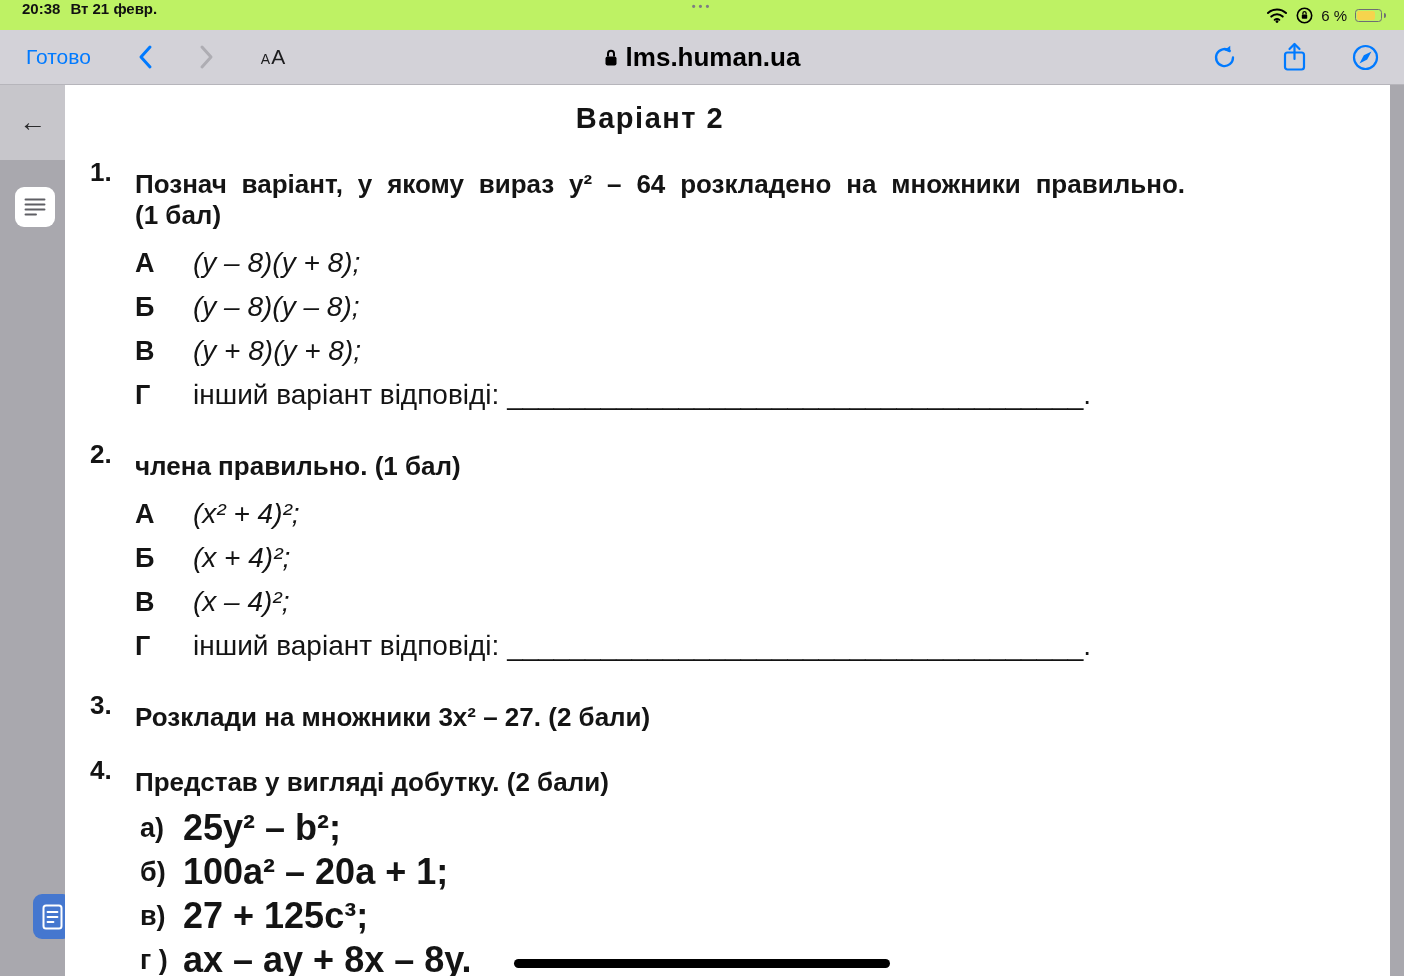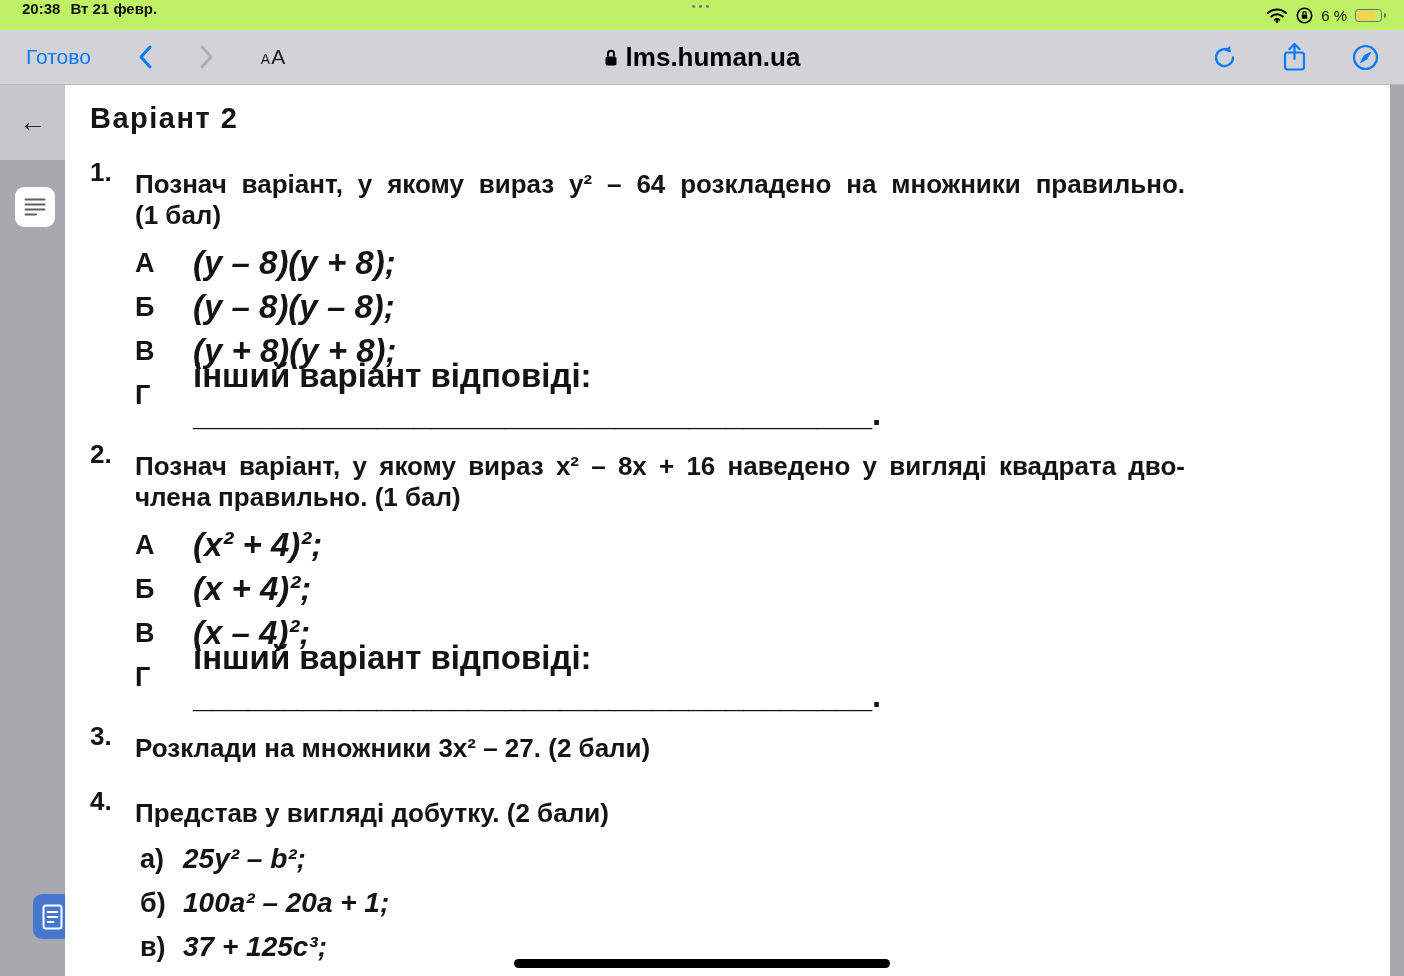--- a/index.html
+++ b/index.html
@@ -44,37 +44,37 @@
   .side-strip { position:absolute; left:0; top:0; bottom:0; width:65px; background:#a9a8ae; }
   .back-seg { height:75px; background:#c7c6cb; display:flex; align-items:center;
     justify-content:center; font-size:27px; color:#2c2c2e; cursor:pointer; }
   .notes-btn { position:absolute; left:15px; top:102px; width:40px; height:40px;
     background:#fff; border-radius:9px; display:flex; align-items:center; justify-content:center; }
   .doc-btn { position:absolute; left:33px; bottom:37px; width:39px; height:45px;
     background:#4577cf; border-radius:9px; display:flex; align-items:center; justify-content:center; }
 
   .page { position:absolute; left:65px; top:0; right:14px; bottom:0; background:#fff; }
   .doc { padding:16px 0 0 25px; width:1120px; color:#141414; }
-  .title { width:1120px; text-align:left; font-size:29px; font-weight:700;
+  .title { width:1120px; text-align:center; font-size:29px; font-weight:700;
     letter-spacing:1.5px; line-height:34px; margin-bottom:22px; }
 
   .q { margin-bottom:22px; }
   .q-head { display:flex; }
   .q-num { flex:none; width:45px; font-size:26px; font-weight:700; line-height:31px; }
   .q-body { width:1075px; font-size:26px; font-weight:700; line-height:31px;margin-top:12px; }
   .stretch { text-align:justify; text-align-last:justify; }
   .options { margin-top:10px; margin-left:45px; }
   .opt { display:flex; height:44px; align-items:center; }
   .opt-letter { flex:none; width:58px; font-size:27px; font-weight:700; }
-  .opt-text { font-size:33px; font-weight:700; }
+  .opt-text { font-size:28px; font-weight:400; }
   .math { font-style:italic; }
   .subitems { margin-top:8px; margin-left:50px; }
   .sub { display:flex; height:44px; align-items:center; }
   .sub-label { flex:none; width:43px; font-size:27px; font-weight:700; }
-  .sub-text { font-size:28px; font-weight:700; font-style:italic; }
+  .sub-text { font-size:36px; font-weight:700; }
 
   .home-indicator { position:absolute; left:514px; bottom:8px; width:376px; height:9px;
     background:#000; border-radius:5px; }
   svg { display:block; }
 </style>
 </head>
 <body>
 
 <div class="screen">
 
@@ -217,21 +217,20 @@
               <span class="opt-letter">Г</span>
               <span class="opt-text">інший варіант відповіді: _____________________________________.</span>
             </div>
           </div>
         </div>
 
         <div class="q">
           <div class="q-head">
             <div class="q-num">2.</div>
             <div class="q-body">
-              <div class="stretch">Познач варіант, у якому вираз x² – 8x + 16 наведено у вигляді квадрата дво-</div>
               <div>члена правильно. (1 бал)</div>
             </div>
           </div>
           <div class="options">
             <div class="opt">
               <span class="opt-letter">А</span>
               <span class="opt-text math">(x² + 4)²;</span>
             </div>
             <div class="opt">
               <span class="opt-letter">Б</span>
@@ -268,21 +267,21 @@
             <div class="sub">
               <span class="sub-label">а)</span>
               <span class="sub-text">25y² – b²;</span>
             </div>
             <div class="sub">
               <span class="sub-label">б)</span>
               <span class="sub-text">100a² – 20a + 1;</span>
             </div>
             <div class="sub">
               <span class="sub-label">в)</span>
-              <span class="sub-text">37 + 125c³;</span>
+              <span class="sub-text">27 + 125c³;</span>
             </div>
             <div class="sub">
               <span class="sub-label">г )</span>
               <span class="sub-text">ax – ay + 8x – 8y.</span>
             </div>
           </div>
         </div>
 
       </div>
     </div>

